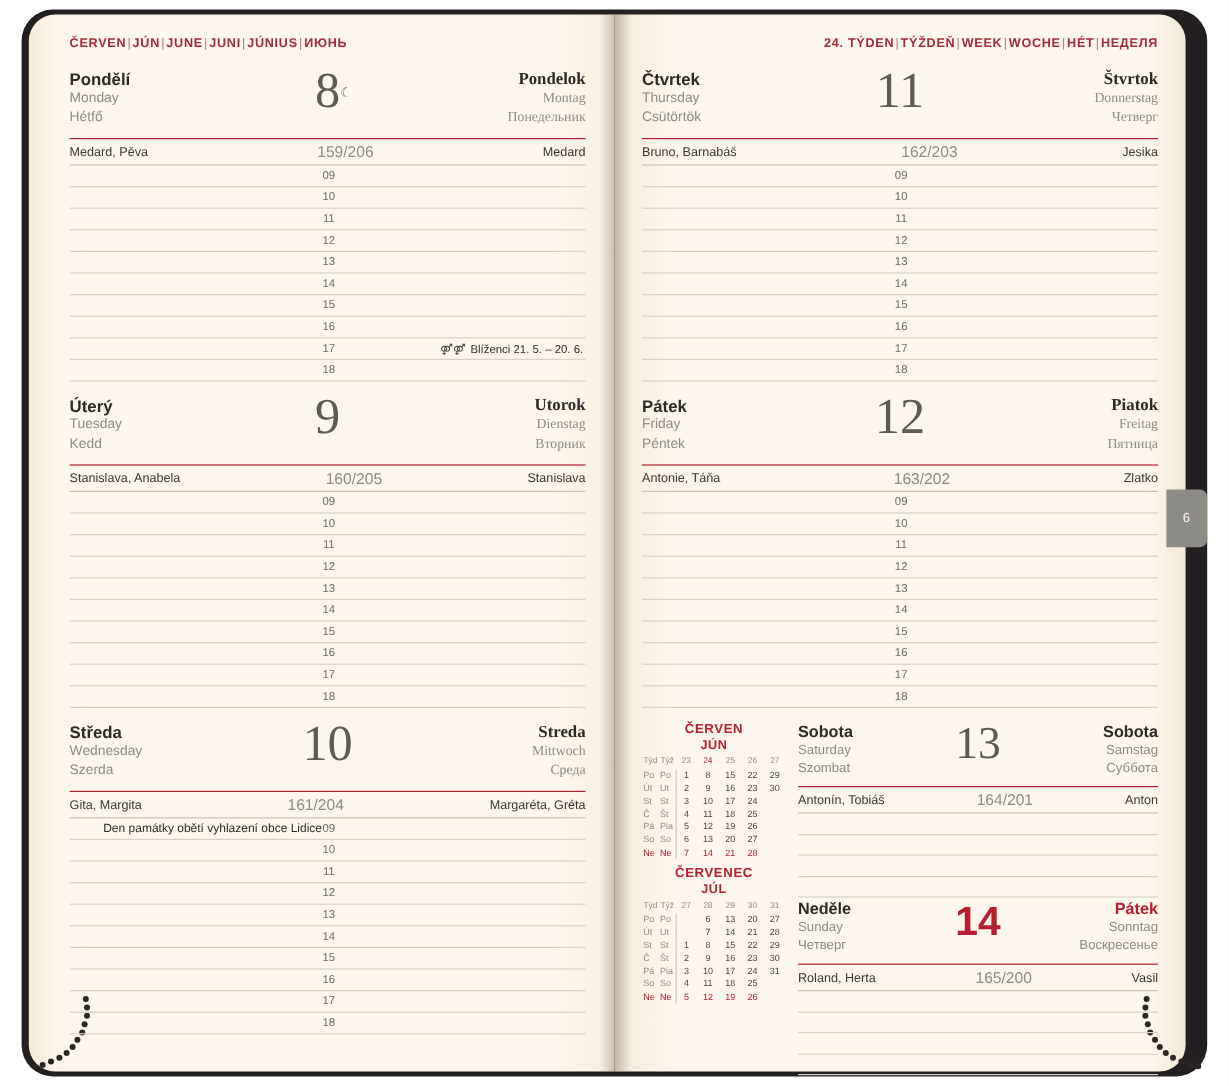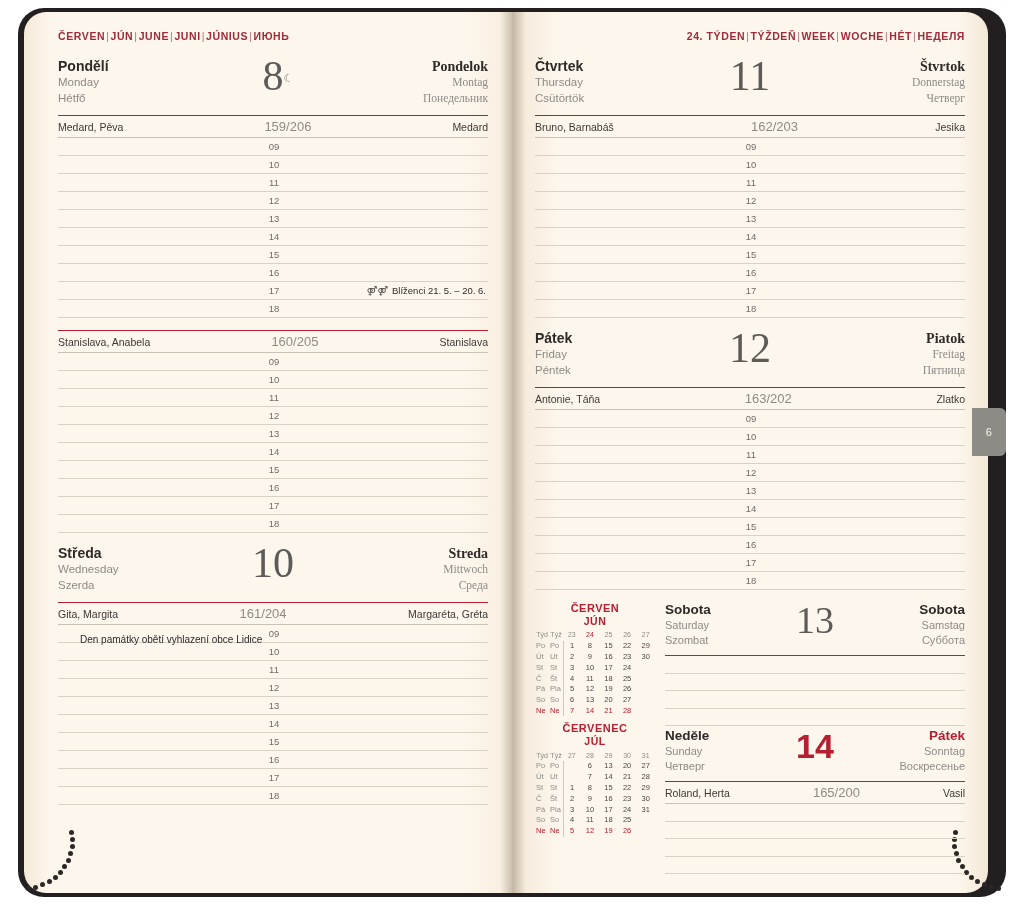--- a/index.html
+++ b/index.html
@@ -151,22 +151,22 @@
     height: 18px;
     border-bottom: 1px solid #d8d2c5;
     font-size: 9.5px;
     color: #6f6c68;
     padding-left: 2px;
     line-height: 18px;
     text-align: center;
   }
   .hour-row .ev {
     position: absolute;
-    left: 22px; top: 0;
-    font-size: 10px; color: #2d2a28; margin-top: 6px;
+    left: 28px; top: 0;
+    font-size: 10px; color: #2d2a28;
   }
   .hour-row .ev-right {
     position: absolute;
     right: 2px; top: 0;
     font-size: 9.5px; color: #2d2a28;
     white-space: nowrap;
   }
   .zodiac-icon { color: #3b3835; font-size: 9px; margin-right: 4px; }
 
   
@@ -305,20 +305,33 @@
             <div class="hour-row"><span>12</span></div>
             <div class="hour-row"><span>13</span></div>
             <div class="hour-row"><span>14</span></div>
             <div class="hour-row"><span>15</span></div>
             <div class="hour-row"><span>16</span></div>
             <div class="hour-row"><span>17</span><span class="ev-right"><span class="zodiac-icon">⚤⚤</span>Blíženci 21. 5. – 20. 6.</span></div>
             <div class="hour-row"><span>18</span></div>
           </div>
         </div>
         <div class="day">
+          <div class="day-head">
+            <div class="names-left">
+              <div class="primary">Úterý</div>
+              <div>Tuesday</div>
+              <div>Kedd</div>
+            </div>
+            <div class="daynum">9</div>
+            <div class="names-right">
+              <div class="primary">Utorok</div>
+              <div>Dienstag</div>
+              <div>Вторник</div>
+            </div>
+          </div>
           <div class="rule-red"></div>
           <div class="namesday-row">
             <span>Stanislava, Anabela</span>
             <span class="mid">160/205</span>
             <span>Stanislava</span>
           </div>
           <div class="hours">
             <div class="hour-row"><span>09</span></div>
             <div class="hour-row"><span>10</span></div>
             <div class="hour-row"><span>11</span></div>
@@ -608,20 +621,25 @@
                 <div>Szombat</div>
               </div>
               <div class="wk-num">13</div>
               <div class="wk-names-right">
                 <div class="primary">Sobota</div>
                 <div>Samstag</div>
                 <div>Суббота</div>
               </div>
             </div>
             <div class="rule-red"></div>
+            <div class="namesday-row">
+              <span>Antonín, Tobiáš</span>
+              <span class="mid">164/201</span>
+              <span>Anton</span>
+            </div>
             <div class="wk-lines">
               <div class="ln"></div>
               <div class="ln"></div>
               <div class="ln"></div>
               <div class="ln"></div>
             </div>
           </div>
           <div class="wk-day">
             <div class="wk-head">
               <div class="wk-names-left">

